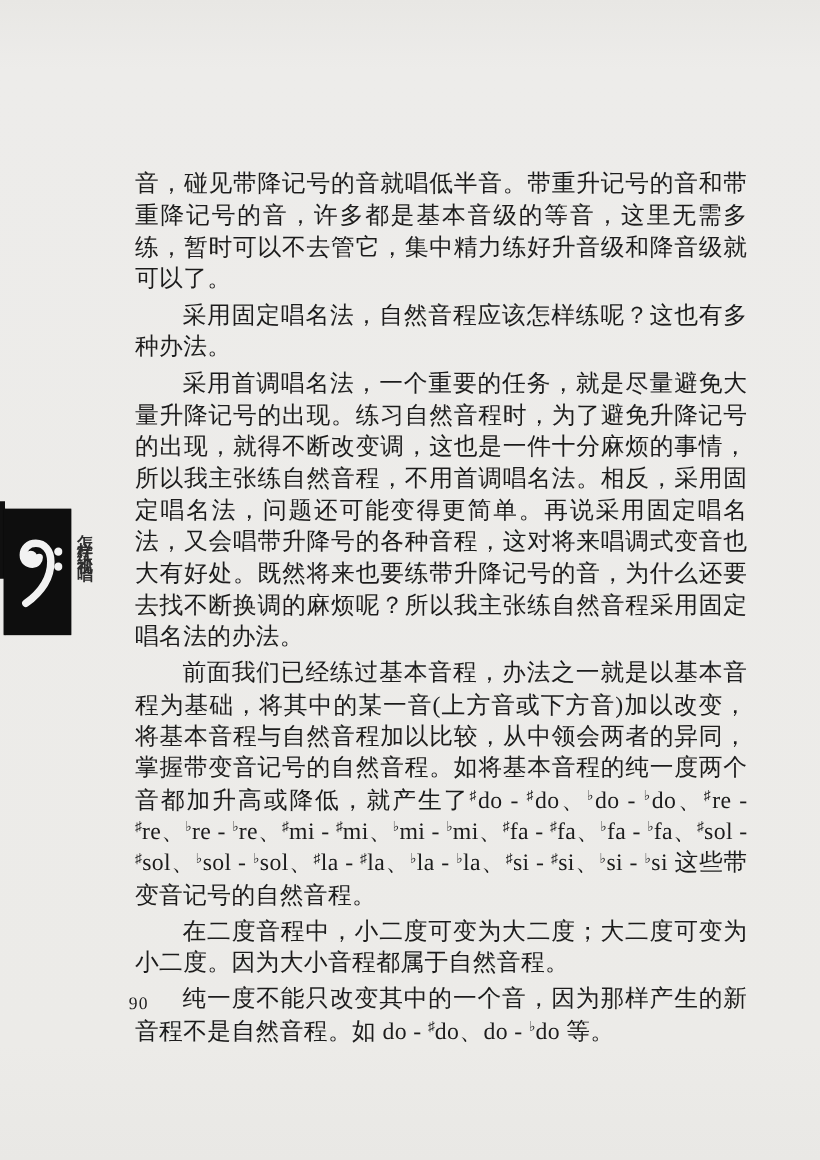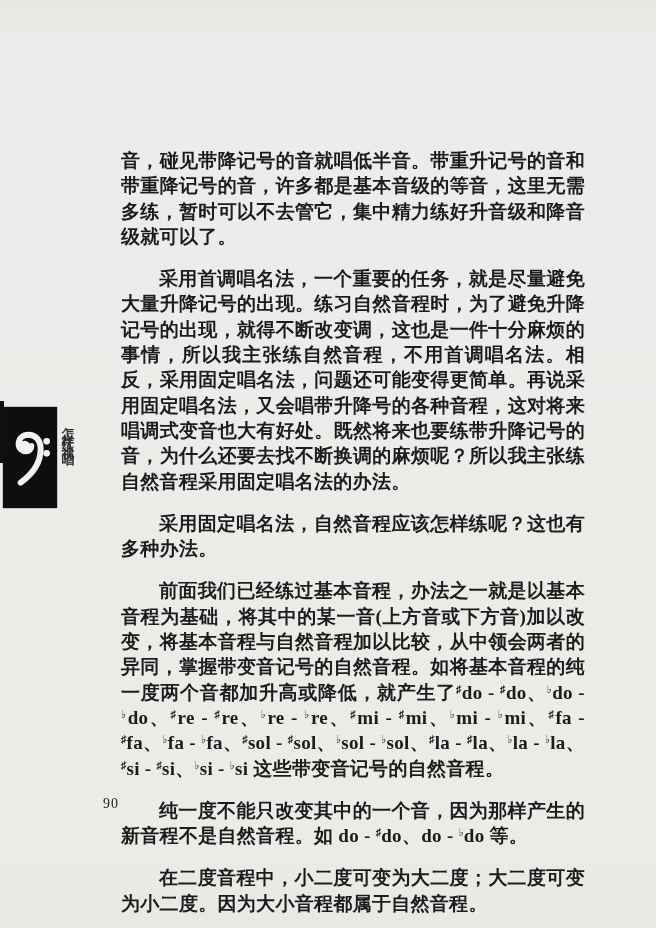--- a/index.html
+++ b/index.html
@@ -18,21 +18,21 @@
   .text-block {
     position: absolute;
     left: 104px; top: 131px; width: 498px;
     color: #1c1c1c;
     font-size: 19px;
     line-height: 25.3px;
     text-align: justify;
     text-justify: inter-ideograph;
     letter-spacing: 0.3px;
   }
-  .para { margin: 17px; padding: 0; font-weight: bold; }
+  .para { margin: 4px; padding: 0; }
   .para.indent { text-indent: 2em; }
   sup.acc {
     font-size: 11px;
     line-height: 0;
     vertical-align: 6px;
     letter-spacing: 0;
   }
   
   .edge-strip {
     position: absolute; left: 0; top: 401px;
@@ -81,25 +81,25 @@
       <circle cx="22" cy="27" r="8" fill="#f2f2f2"></circle>
       <circle cx="55" cy="20" r="5" fill="#f2f2f2"></circle>
       <circle cx="55" cy="38" r="5" fill="#f2f2f2"></circle>
     </svg>
   </div>
 
   <div class="sidebar-title">怎样练视唱</div>
 
   <div class="text-block" id="text-block">
       <p class="para">音，碰见带降记号的音就唱低半音。带重升记号的音和带重降记号的音，许多都是基本音级的等音，这里无需多练，暂时可以不去管它，集中精力练好升音级和降音级就可以了。</p>
+      <p class="para indent">采用固定唱名法，自然音程应该怎样练呢？这也有多种办法。</p>
       <p class="para indent">采用首调唱名法，一个重要的任务，就是尽量避免大量升降记号的出现。练习自然音程时，为了避免升降记号的出现，就得不断改变调，这也是一件十分麻烦的事情，所以我主张练自然音程，不用首调唱名法。相反，采用固定唱名法，问题还可能变得更简单。再说采用固定唱名法，又会唱带升降号的各种音程，这对将来唱调式变音也大有好处。既然将来也要练带升降记号的音，为什么还要去找不断换调的麻烦呢？所以我主张练自然音程采用固定唱名法的办法。</p>
-      <p class="para indent">采用固定唱名法，自然音程应该怎样练呢？这也有多种办法。</p>
       <p class="para indent">前面我们已经练过基本音程，办法之一就是以基本音程为基础，将其中的某一音(上方音或下方音)加以改变，将基本音程与自然音程加以比较，从中领会两者的异同，掌握带变音记号的自然音程。如将基本音程的纯一度两个音都加升高或降低，就产生了<sup class="acc">♯</sup>do - <sup class="acc">♯</sup>do、<sup class="acc">♭</sup>do - <sup class="acc">♭</sup>do、<sup class="acc">♯</sup>re - <sup class="acc">♯</sup>re、<sup class="acc">♭</sup>re - <sup class="acc">♭</sup>re、<sup class="acc">♯</sup>mi - <sup class="acc">♯</sup>mi、<sup class="acc">♭</sup>mi - <sup class="acc">♭</sup>mi、<sup class="acc">♯</sup>fa - <sup class="acc">♯</sup>fa、<sup class="acc">♭</sup>fa - <sup class="acc">♭</sup>fa、<sup class="acc">♯</sup>sol - <sup class="acc">♯</sup>sol、<sup class="acc">♭</sup>sol - <sup class="acc">♭</sup>sol、<sup class="acc">♯</sup>la - <sup class="acc">♯</sup>la、<sup class="acc">♭</sup>la - <sup class="acc">♭</sup>la、<sup class="acc">♯</sup>si - <sup class="acc">♯</sup>si、<sup class="acc">♭</sup>si - <sup class="acc">♭</sup>si 这些带变音记号的自然音程。</p>
+      <p class="para indent">在二度音程中，小二度可变为大二度；大二度可变为小二度。因为大小音程都属于自然音程。</p>
       <p class="para indent">纯一度不能只改变其中的一个音，因为那样产生的新音程不是自然音程。如 do - <sup class="acc">♯</sup>do、do - <sup class="acc">♭</sup>do 等。</p>
-      <p class="para indent">在二度音程中，小二度可变为大二度；大二度可变为小二度。因为大小音程都属于自然音程。</p>
     </div>
 
   <div class="page-number">90</div>
 
   <div class="watermark">
     <span class="wm-name">歌谱简谱网</span>
     <span class="wm-url">jianpu.cn</span>
   </div>
 
 </div>

